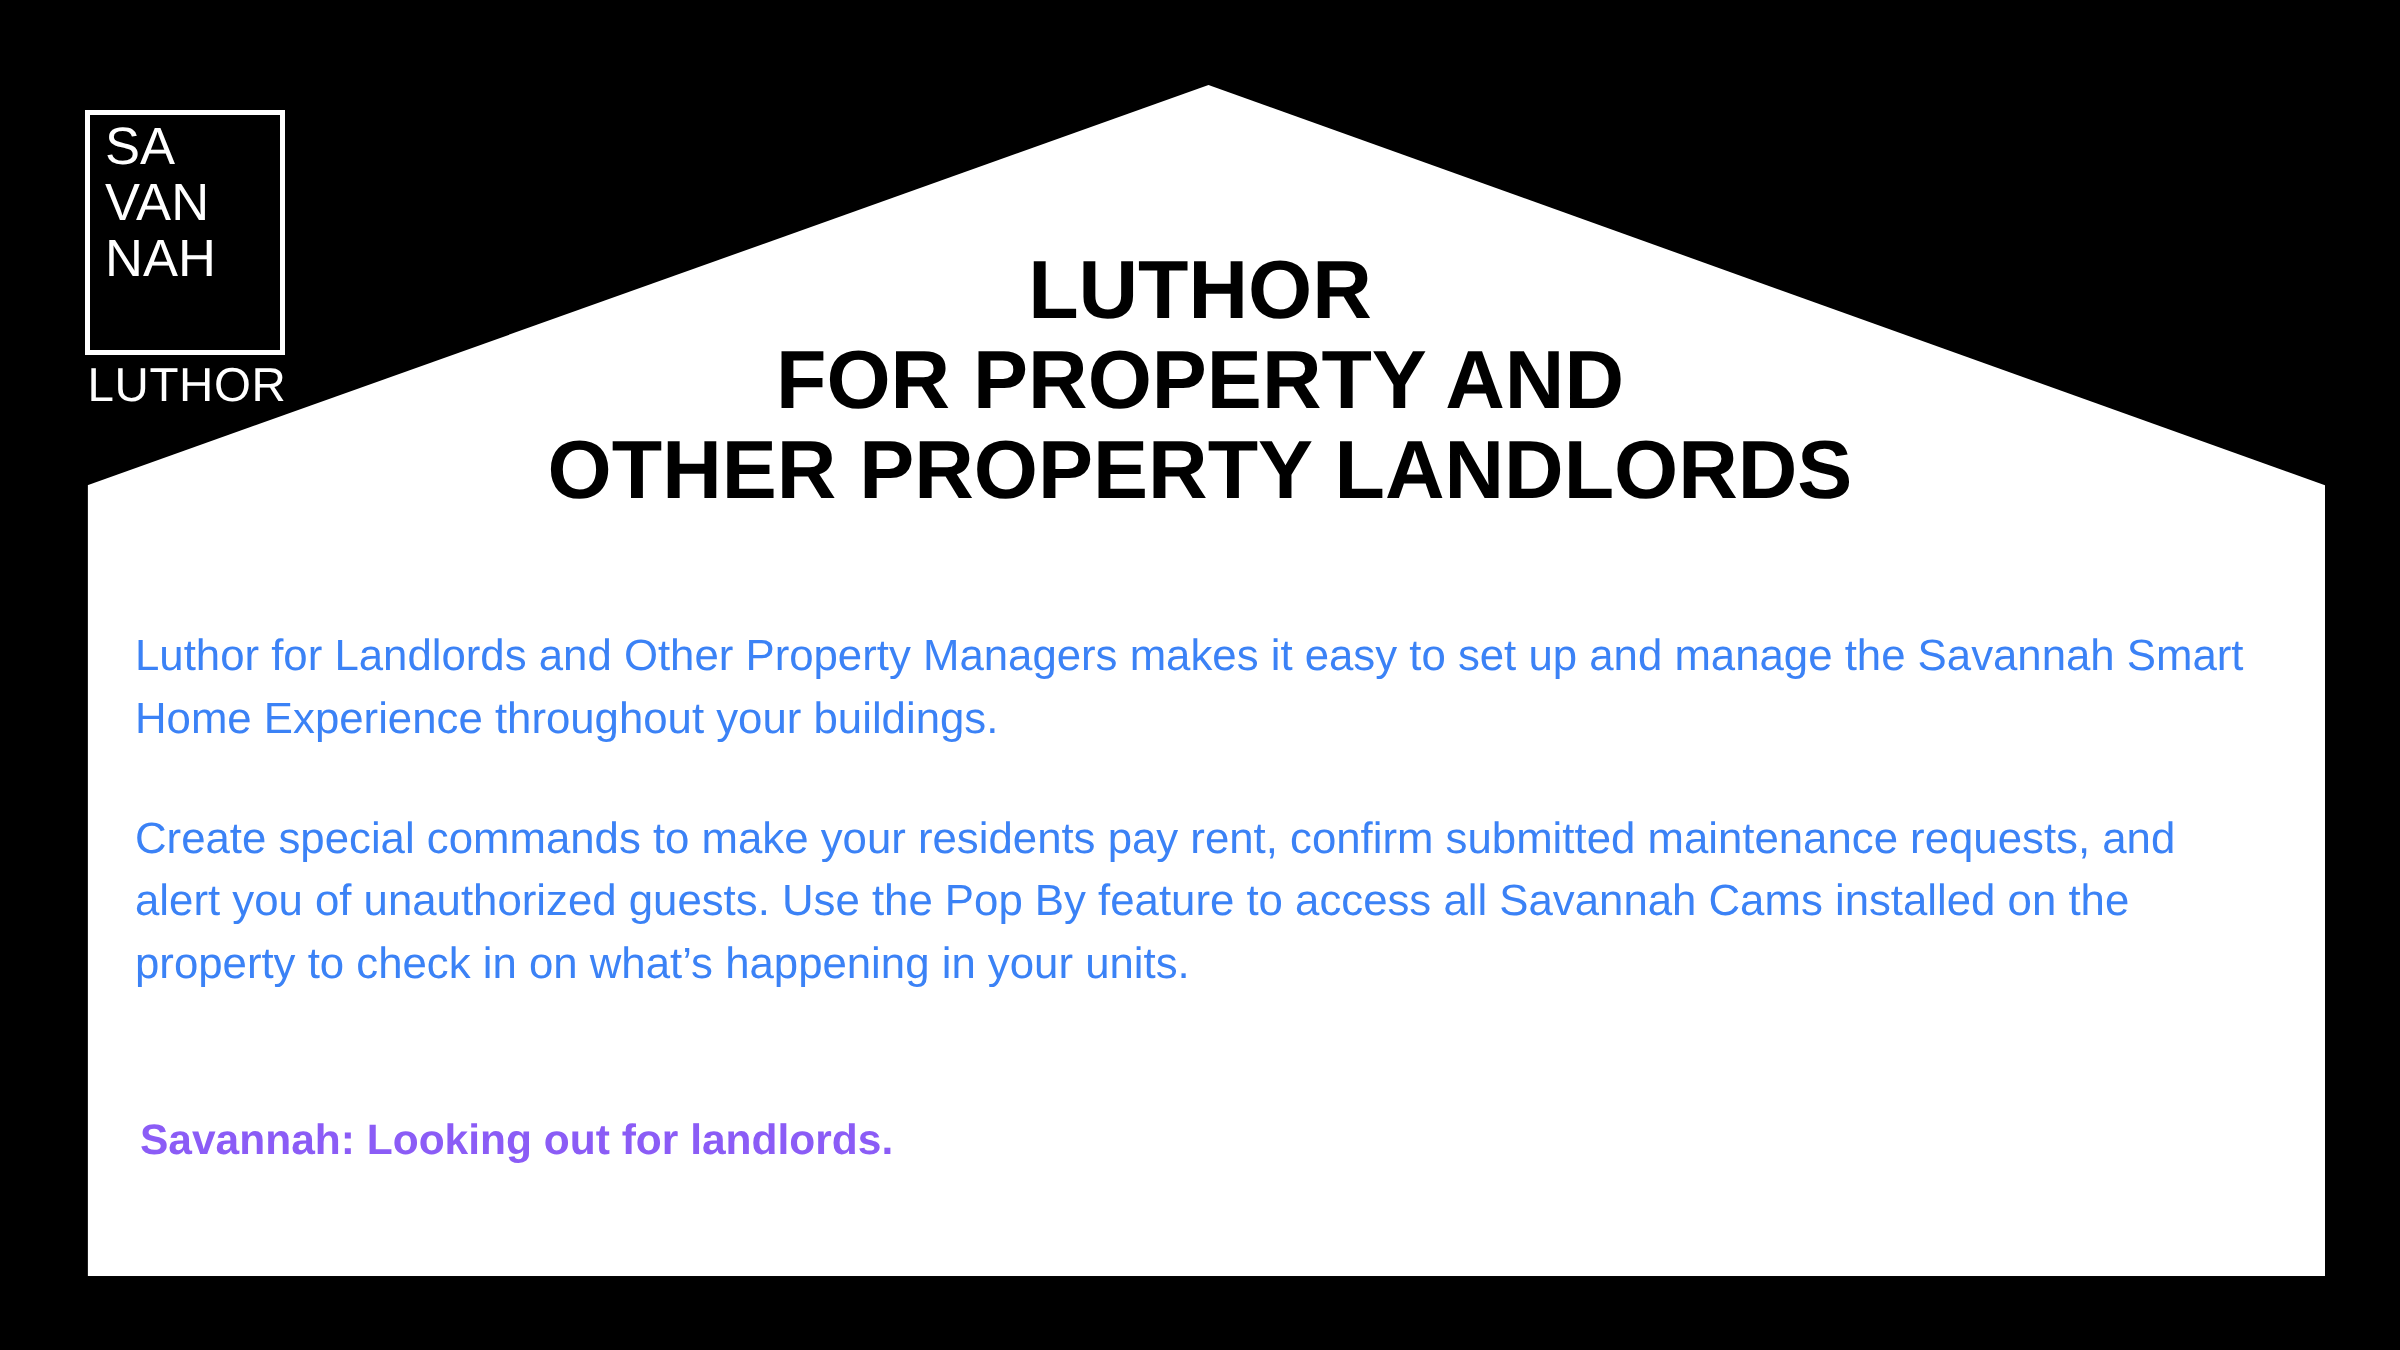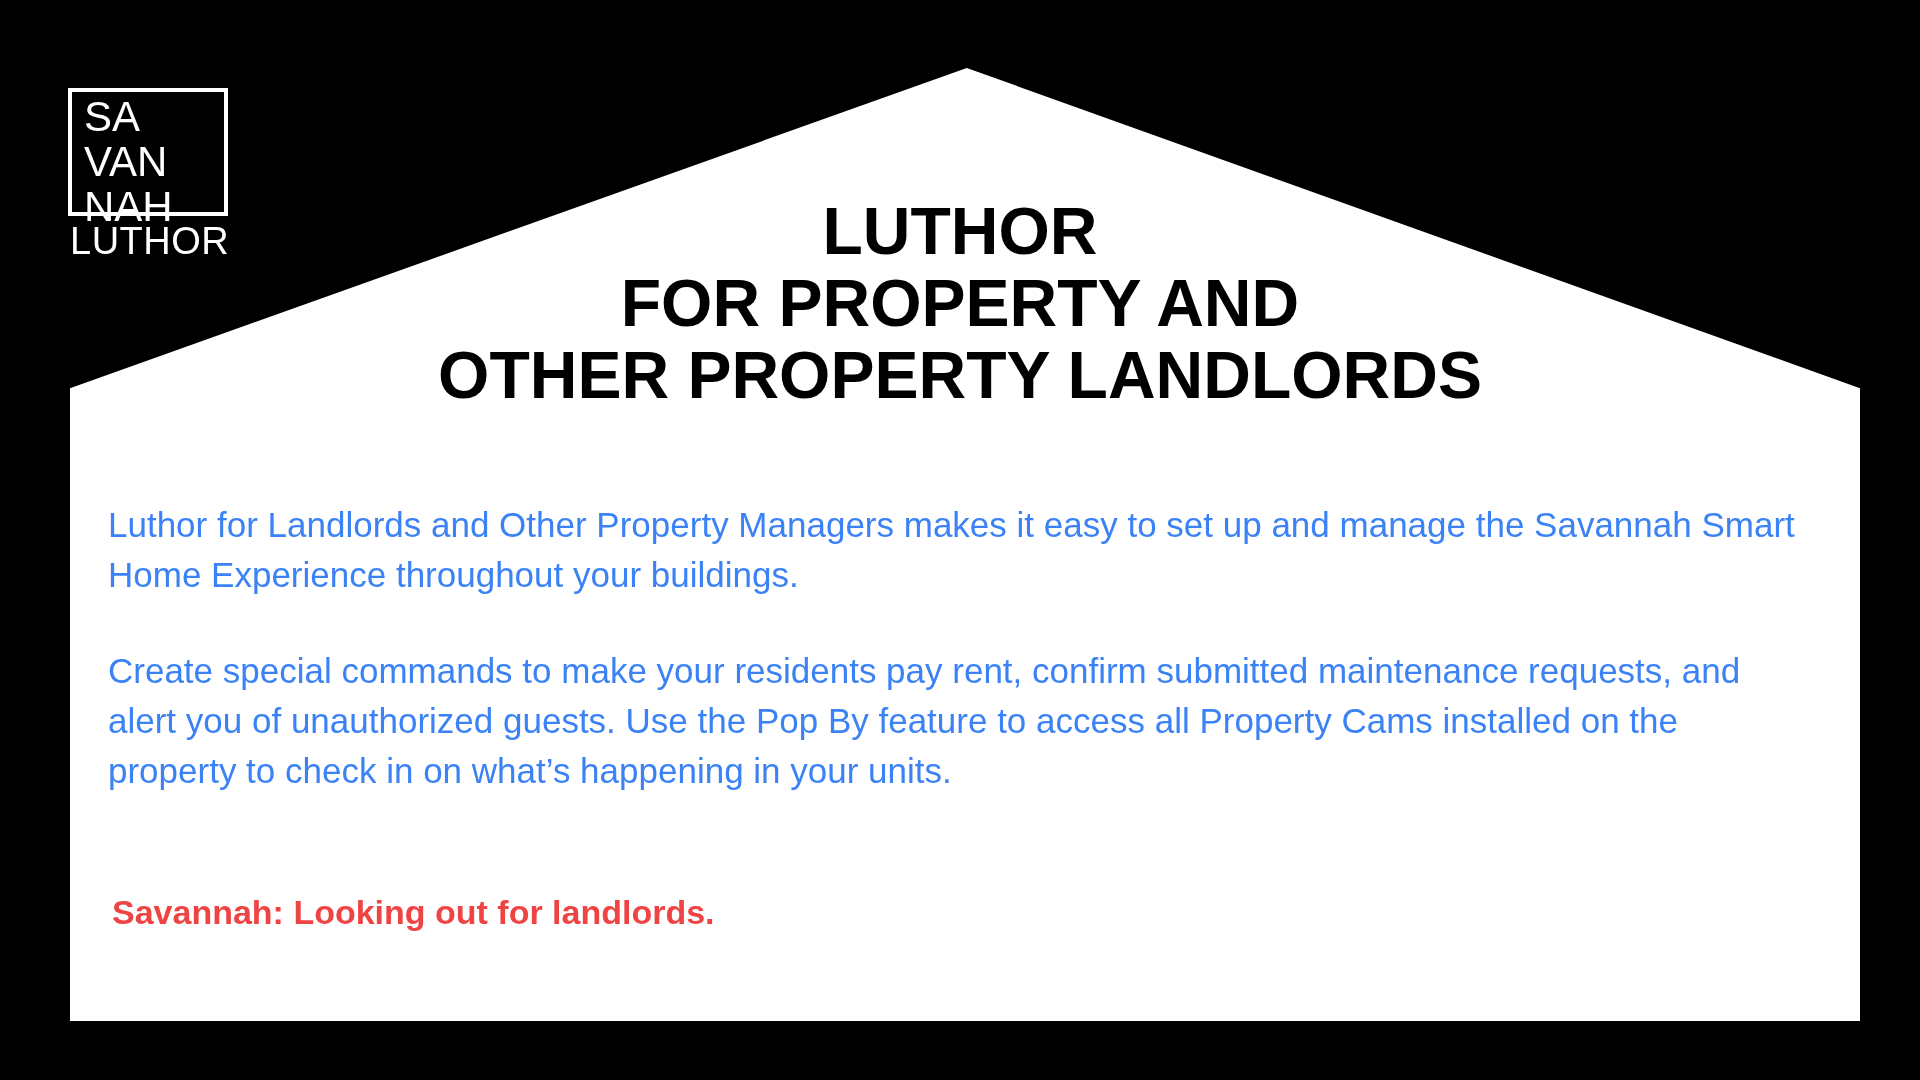--- a/index.html
+++ b/index.html
@@ -23,21 +23,21 @@
   
   .logo {
     position: absolute;
     left: 68px;
     top: 88px;
     width: 170px;
     color: #ffffff;
   }
   .logo-box {
     width: 160px;
-    height: 128px;
+    height: 196px;
     border: 4px solid #ffffff;
     box-sizing: border-box;
     display: flex;
     flex-direction: column;
     justify-content: flex-start;
     align-items: flex-start;
     padding: 2px 0 0 12px;
   }
   .logo-line {
     font-size: 42px;
@@ -97,21 +97,21 @@
     margin: 0 0 46px 0;
   }
   .para:last-child { margin-bottom: 0; }
 
   .tagline {
     position: absolute;
     left: 112px;
     top: 890px;
     font-size: 34px;
     font-weight: bold;
-    color: #ef4444;
+    color: #8b5cf6;
     line-height: 44px;
   }
 </style>
 </head>
 <body>
 
 <div class="slide">
 
   <div class="house"></div>
 
@@ -125,18 +125,18 @@
   </div>
 
   <div class="title">
     <span class="t-line1">LUTHOR</span>
     <span class="t-line2">FOR PROPERTY AND</span>
     <span class="t-line3">OTHER PROPERTY LANDLORDS</span>
   </div>
 
   <div class="body-copy">
     <p class="para">Luthor for Landlords and Other Property Managers makes it easy to set up and manage the Savannah Smart Home Experience throughout your buildings.</p>
-    <p class="para">Create special commands to make your residents pay rent, confirm submitted maintenance requests, and alert you of unauthorized guests. Use the Pop By feature to access all Property Cams installed on the property to check in on what’s happening in your units.</p>
+    <p class="para">Create special commands to make your residents pay rent, confirm submitted maintenance requests, and alert you of unauthorized guests. Use the Pop By feature to access all Savannah Cams installed on the property to check in on what’s happening in your units.</p>
   </div>
 
   <div class="tagline">Savannah: Looking out for landlords.</div>
 
 </div>
 
 </body></html>

